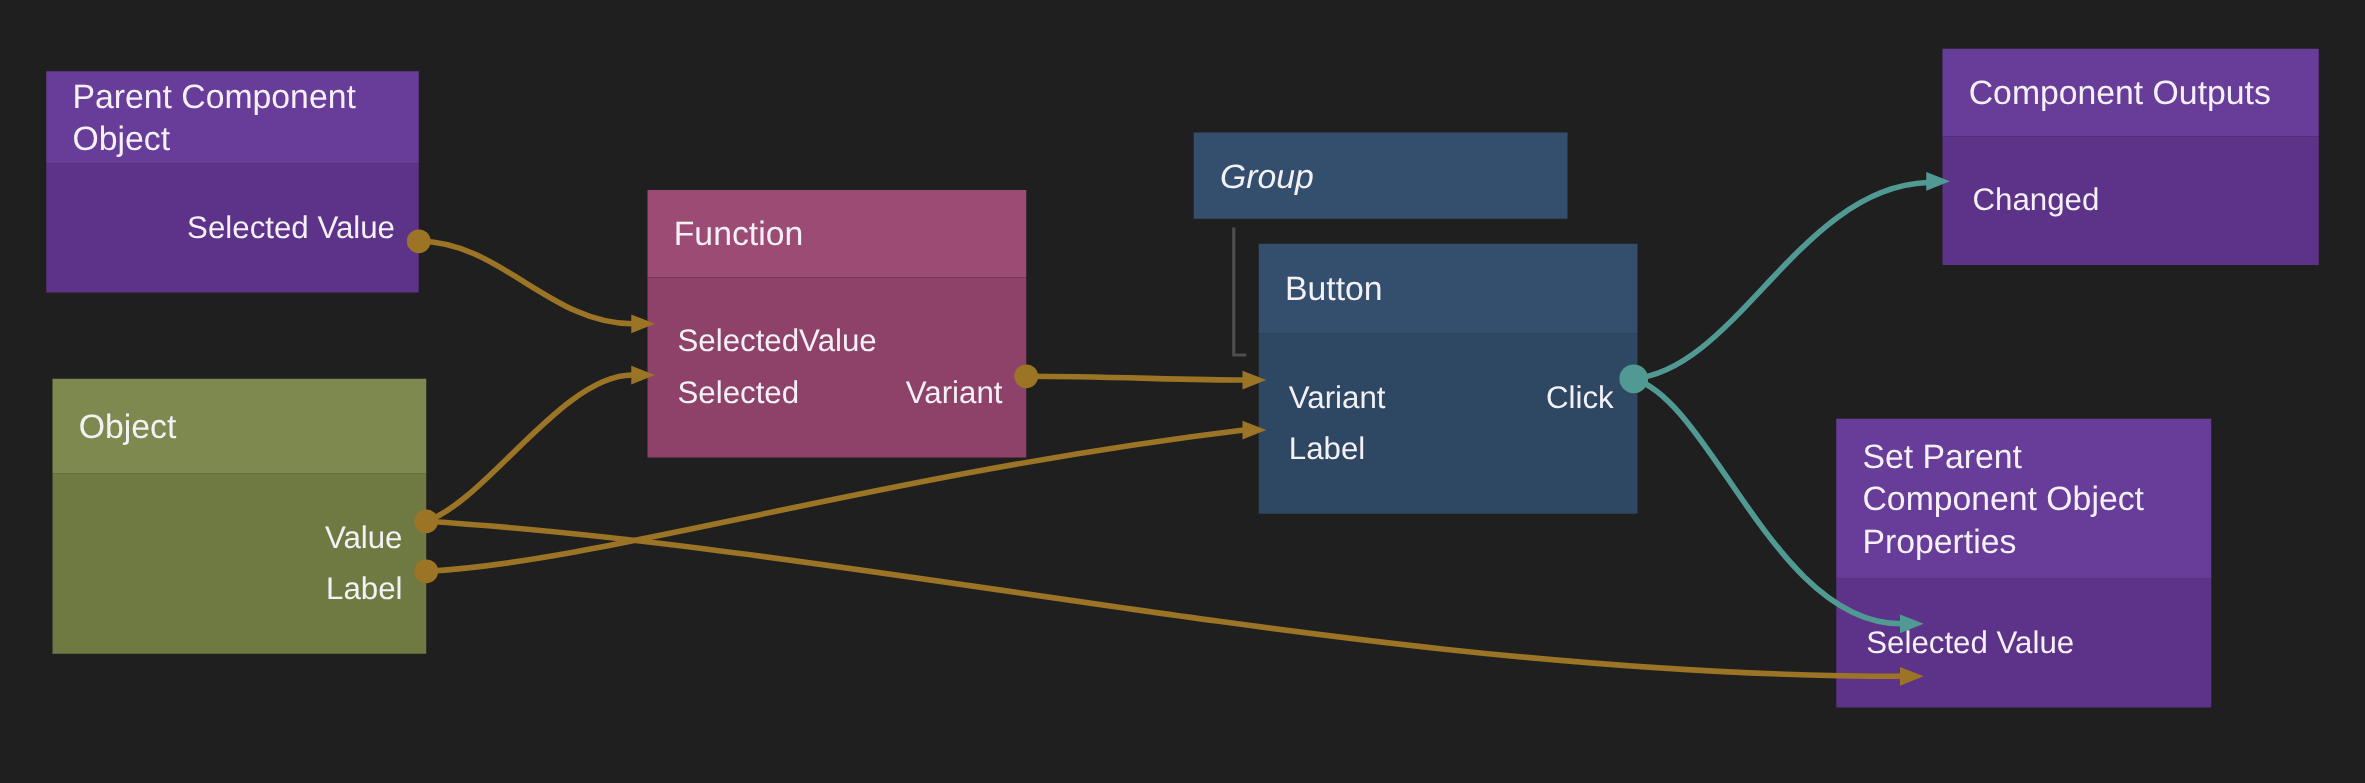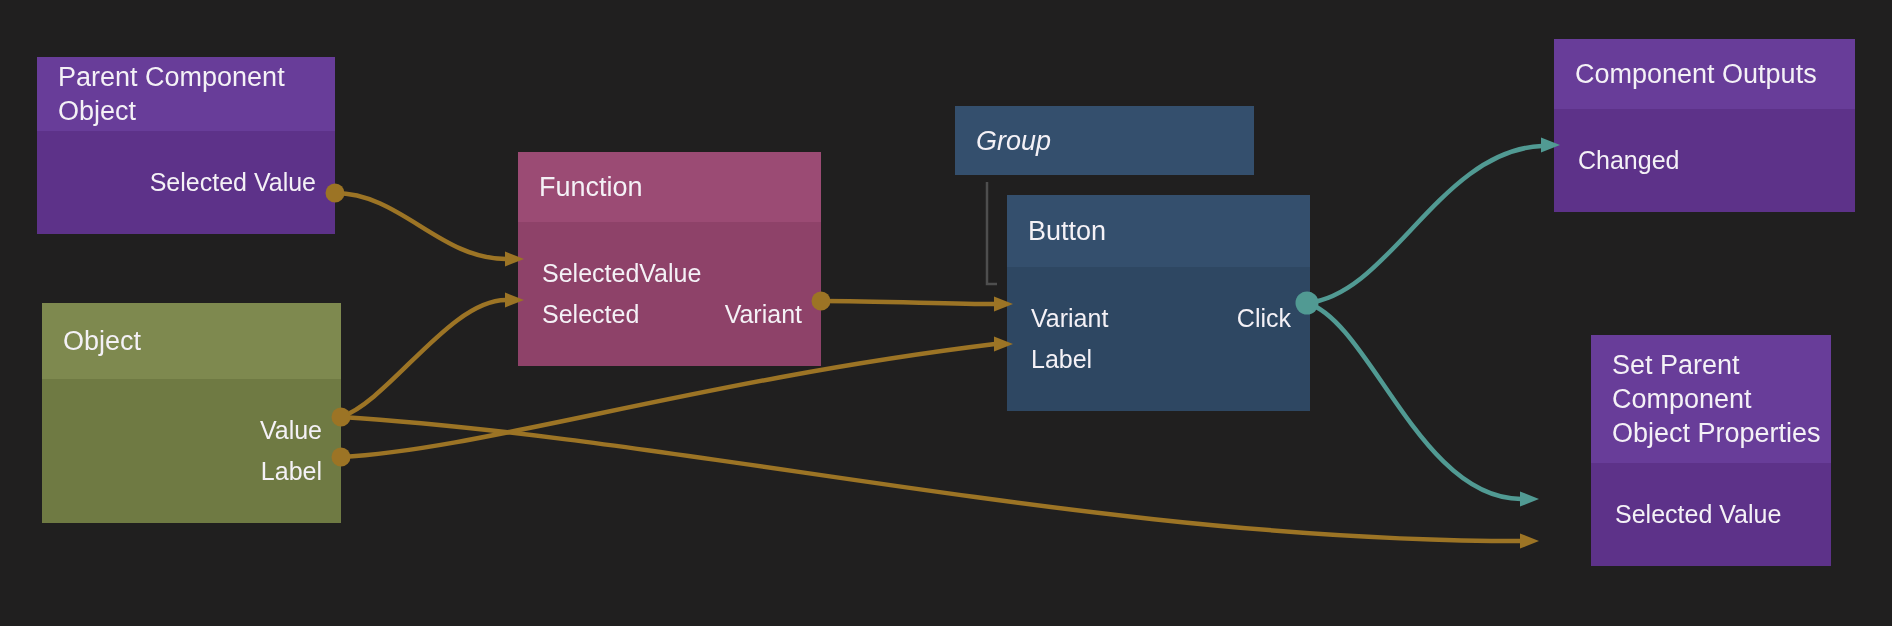--- a/index.html
+++ b/index.html
@@ -116,21 +116,21 @@
     <div class="header" style="height:70px;" data-interactable="true">
       <div class="title" data-interactable="false">Component Outputs</div>
     </div>
     <div class="body" data-interactable="false">
       <div class="row" data-interactable="true">
         <span class="pl" data-interactable="false">Changed</span>
       </div>
     </div>
   </div>
 
-  <div class="node purple" data-interactable="true" style="left:1591px;top:335px;width:240px;">
+  <div class="node purple" data-interactable="true" style="left:1469px;top:335px;width:300px;">
     <div class="header" style="height:128px;" data-interactable="true">
       <div class="title" data-interactable="false">Set Parent Component Object Properties</div>
     </div>
     <div class="body" data-interactable="false">
       <div class="row" data-interactable="true">
         <span class="pl" data-interactable="false">Selected Value</span>
       </div>
     </div>
   </div>
 

